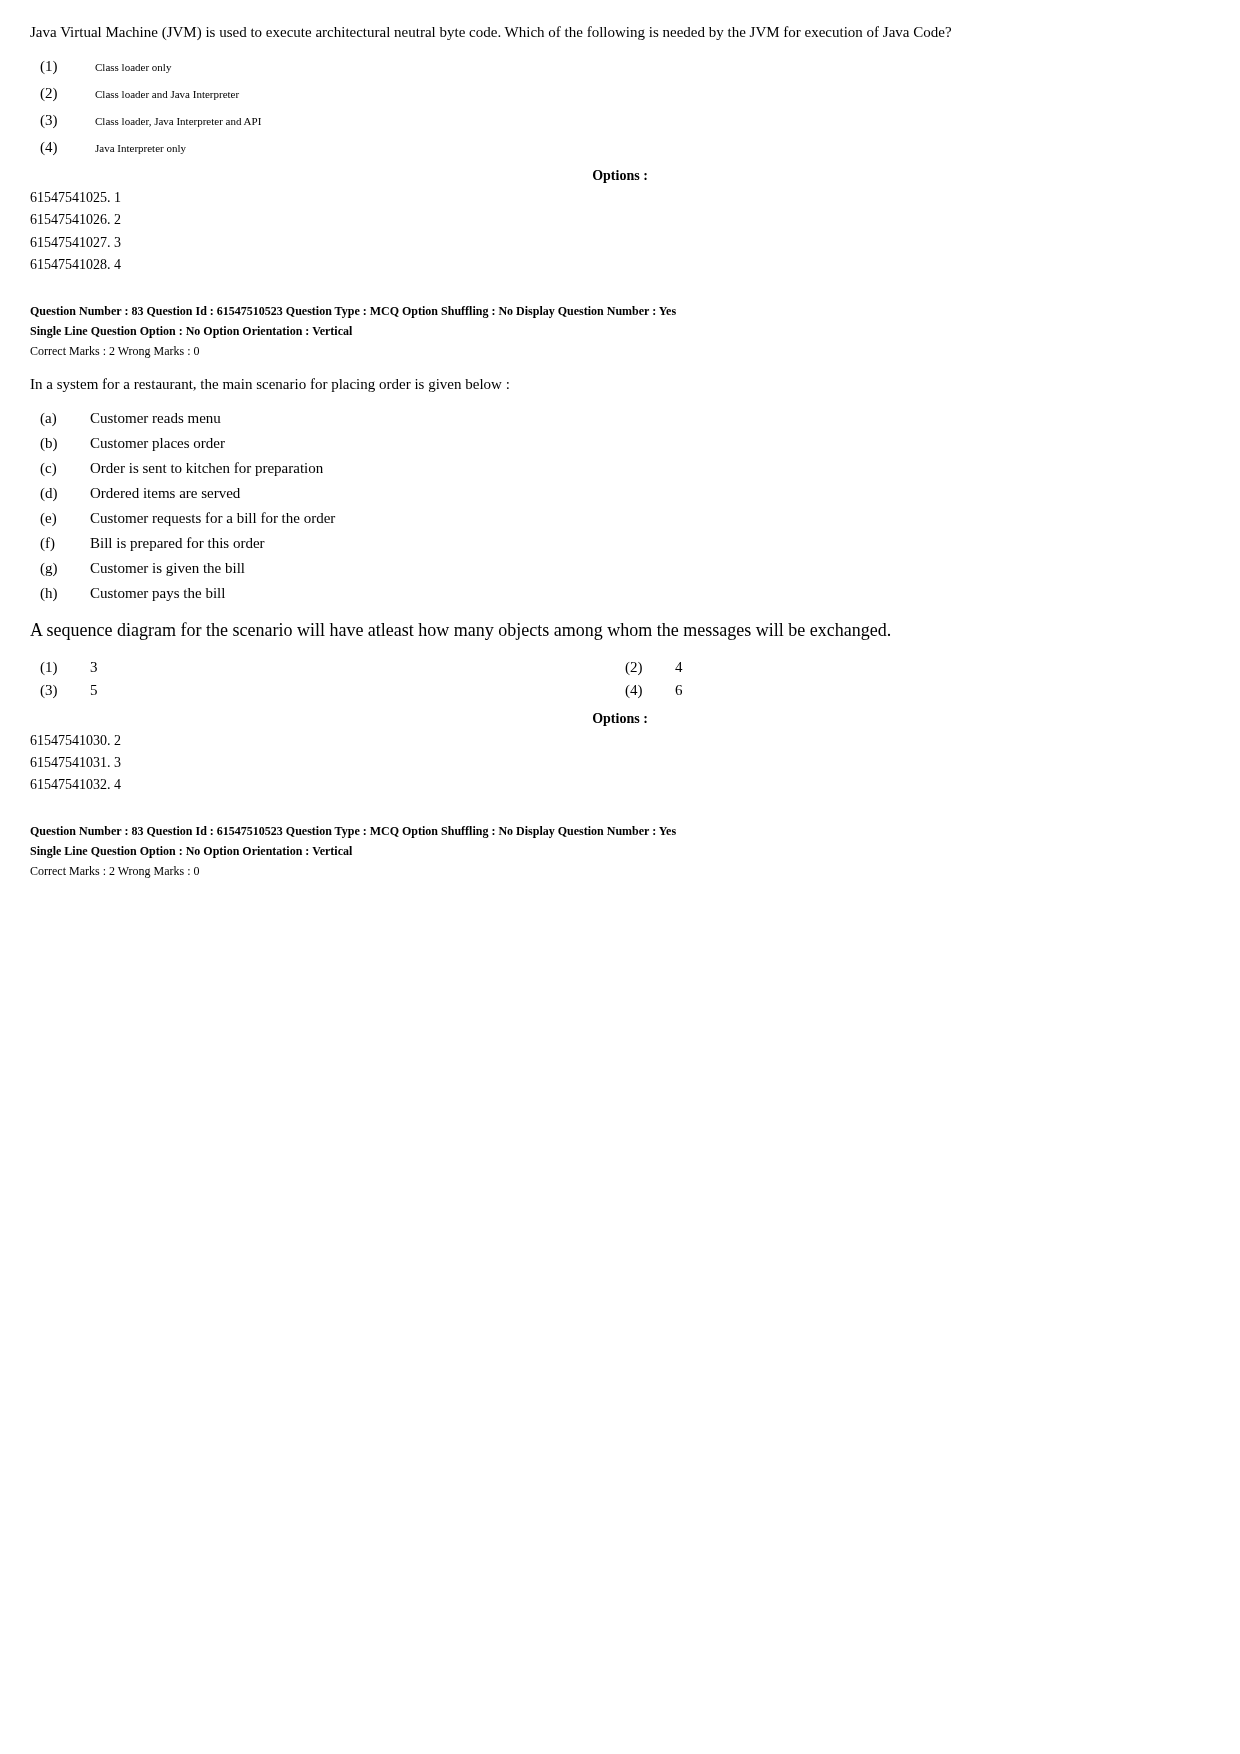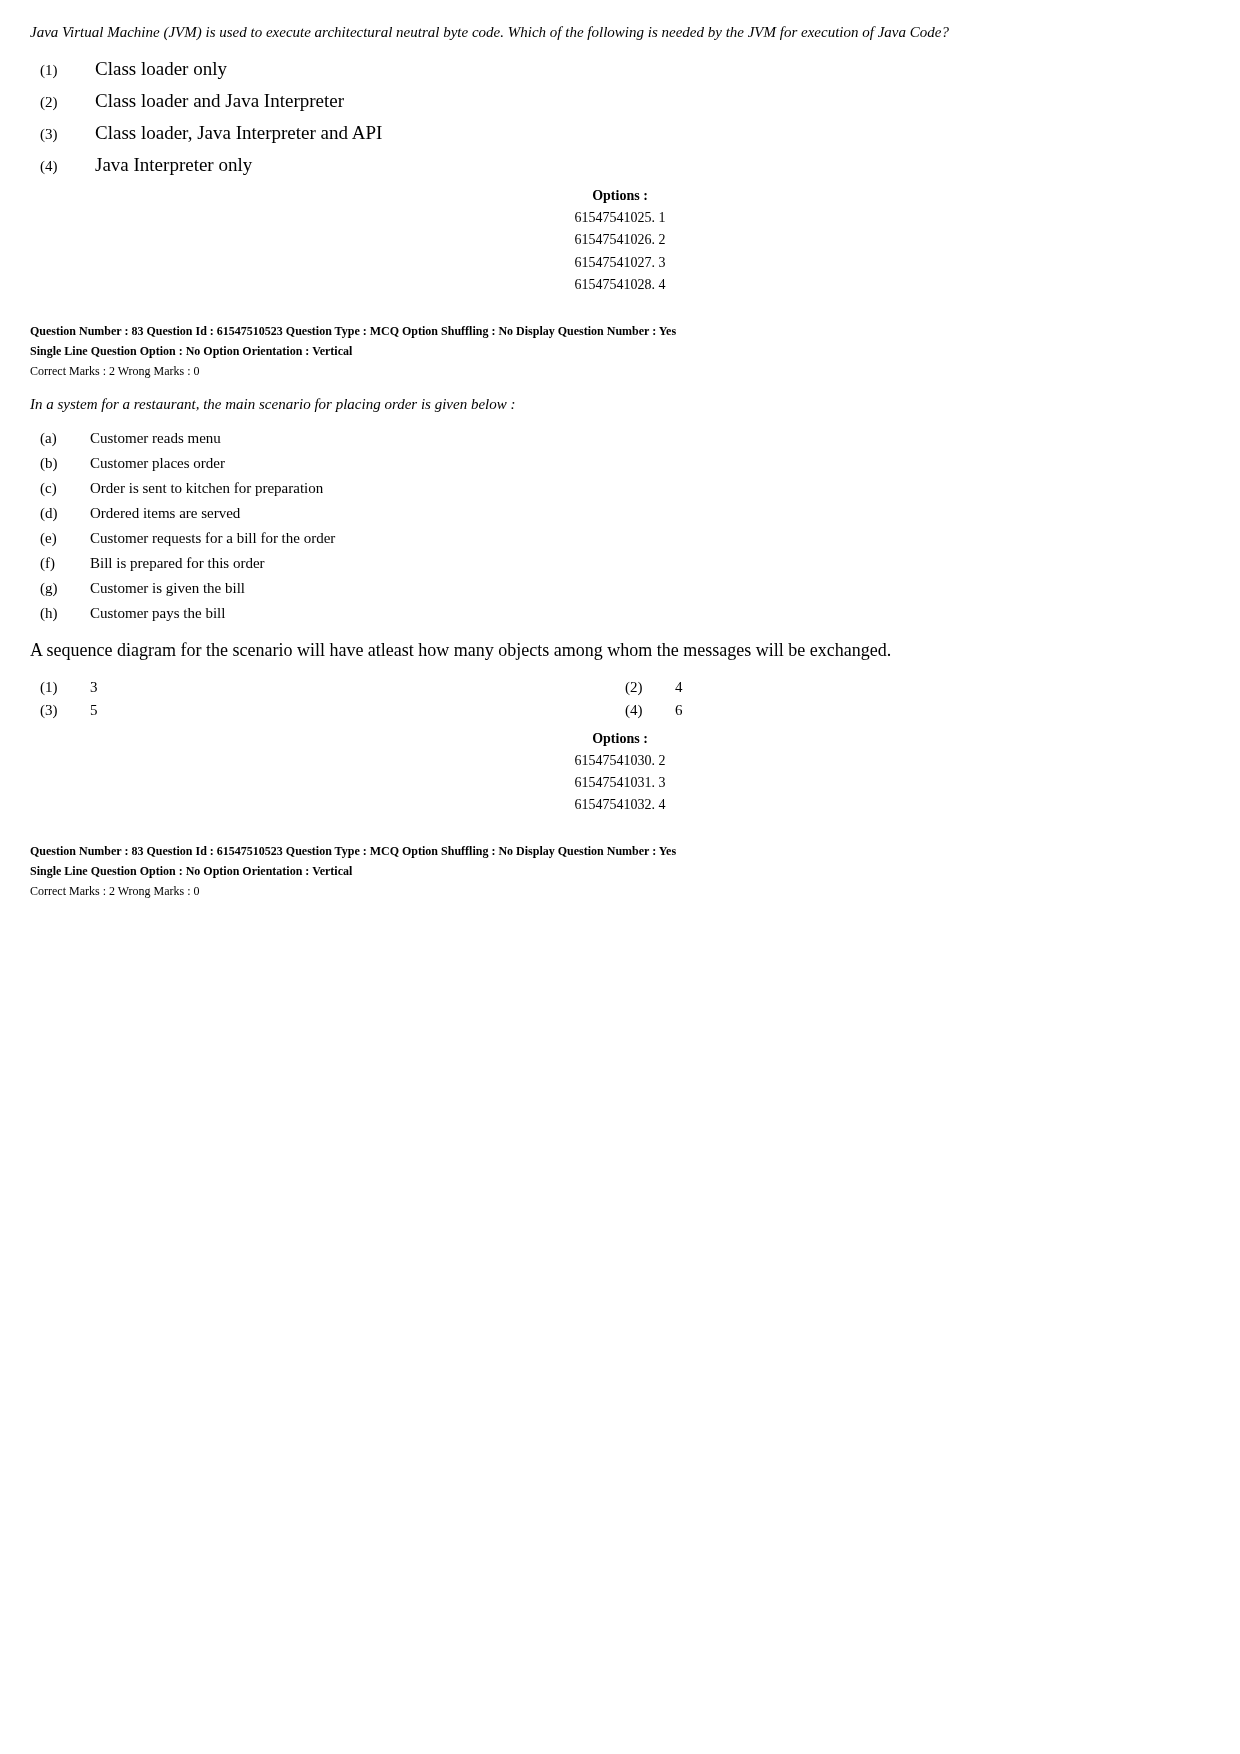--- a/index.html
+++ b/index.html
@@ -16,48 +16,46 @@
       min-height: 1754px;
       padding: 20px 30px;
     }
     .question-block {
       margin-bottom: 24px;
     }
     .question-text {
       font-size: 15px;
       line-height: 1.6;
       margin-bottom: 14px;
-      font-style: italic;
     }
     .option-row {
       display: flex;
       align-items: baseline;
       margin-bottom: 10px;
       padding-left: 10px;
     }
     .option-num {
       min-width: 55px;
       font-size: 15px;
     }
     .option-text {
-      font-size: 19px;
+      font-size: 11px;
     }
     .options-section {
       margin-top: 12px;
     }
     .options-label {
       font-weight: bold;
       font-size: 14px;
       margin-bottom: 3px;
       text-align: center;
     }
     .option-id-row {
       font-size: 14px;
       line-height: 1.6;
-      text-align: center;
     }
     .metadata-block {
       font-size: 12px;
       font-weight: bold;
       line-height: 1.7;
       margin-bottom: 10px;
       border-top: none;
     }
     .correct-marks {
       font-size: 12px;

